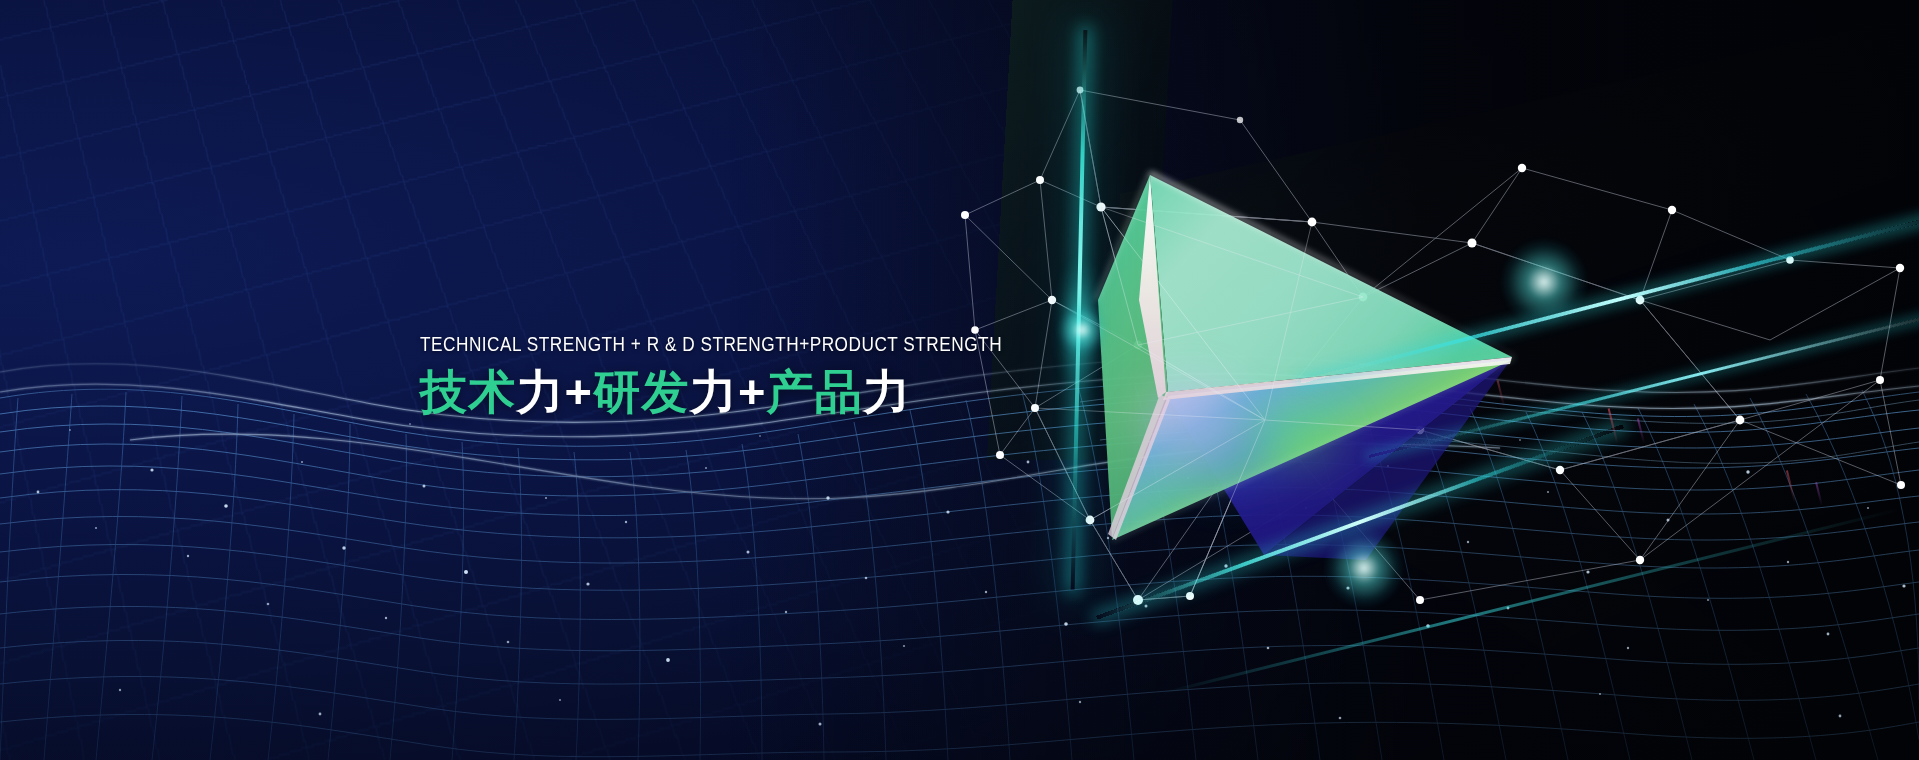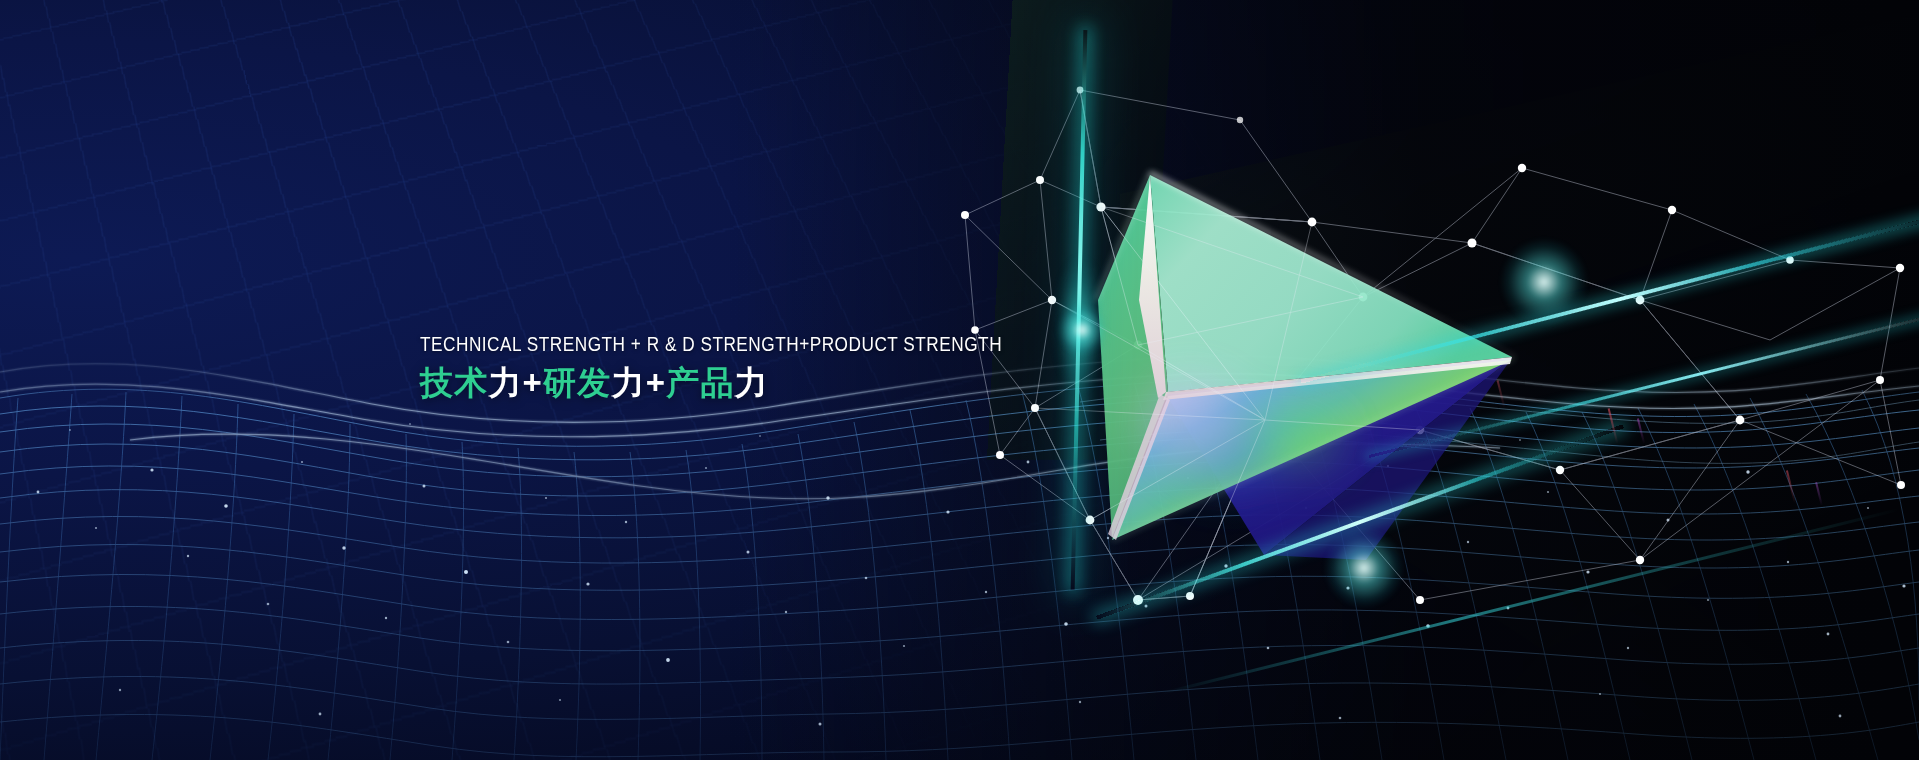--- a/index.html
+++ b/index.html
@@ -143,21 +143,21 @@
     letter-spacing:.6px;
     color:#ffffff;
     white-space:nowrap;
     transform:scaleX(.84);
     transform-origin:left center;
     line-height:1.15;
     text-shadow:0 1px 4px rgba(0,0,0,.55);
   }
   #title {
     margin-top:7px;
-    font-size:33px;
+    font-size:47px;
     font-weight:bold;
     letter-spacing:1.2px;
     line-height:1.22;
     white-space:nowrap;
     text-shadow:0 2px 10px rgba(0,0,0,.5);
   }
   .seg-green { color:#2ecf91; }
   .seg-white { color:#ffffff; }
 </style>
 </head>

